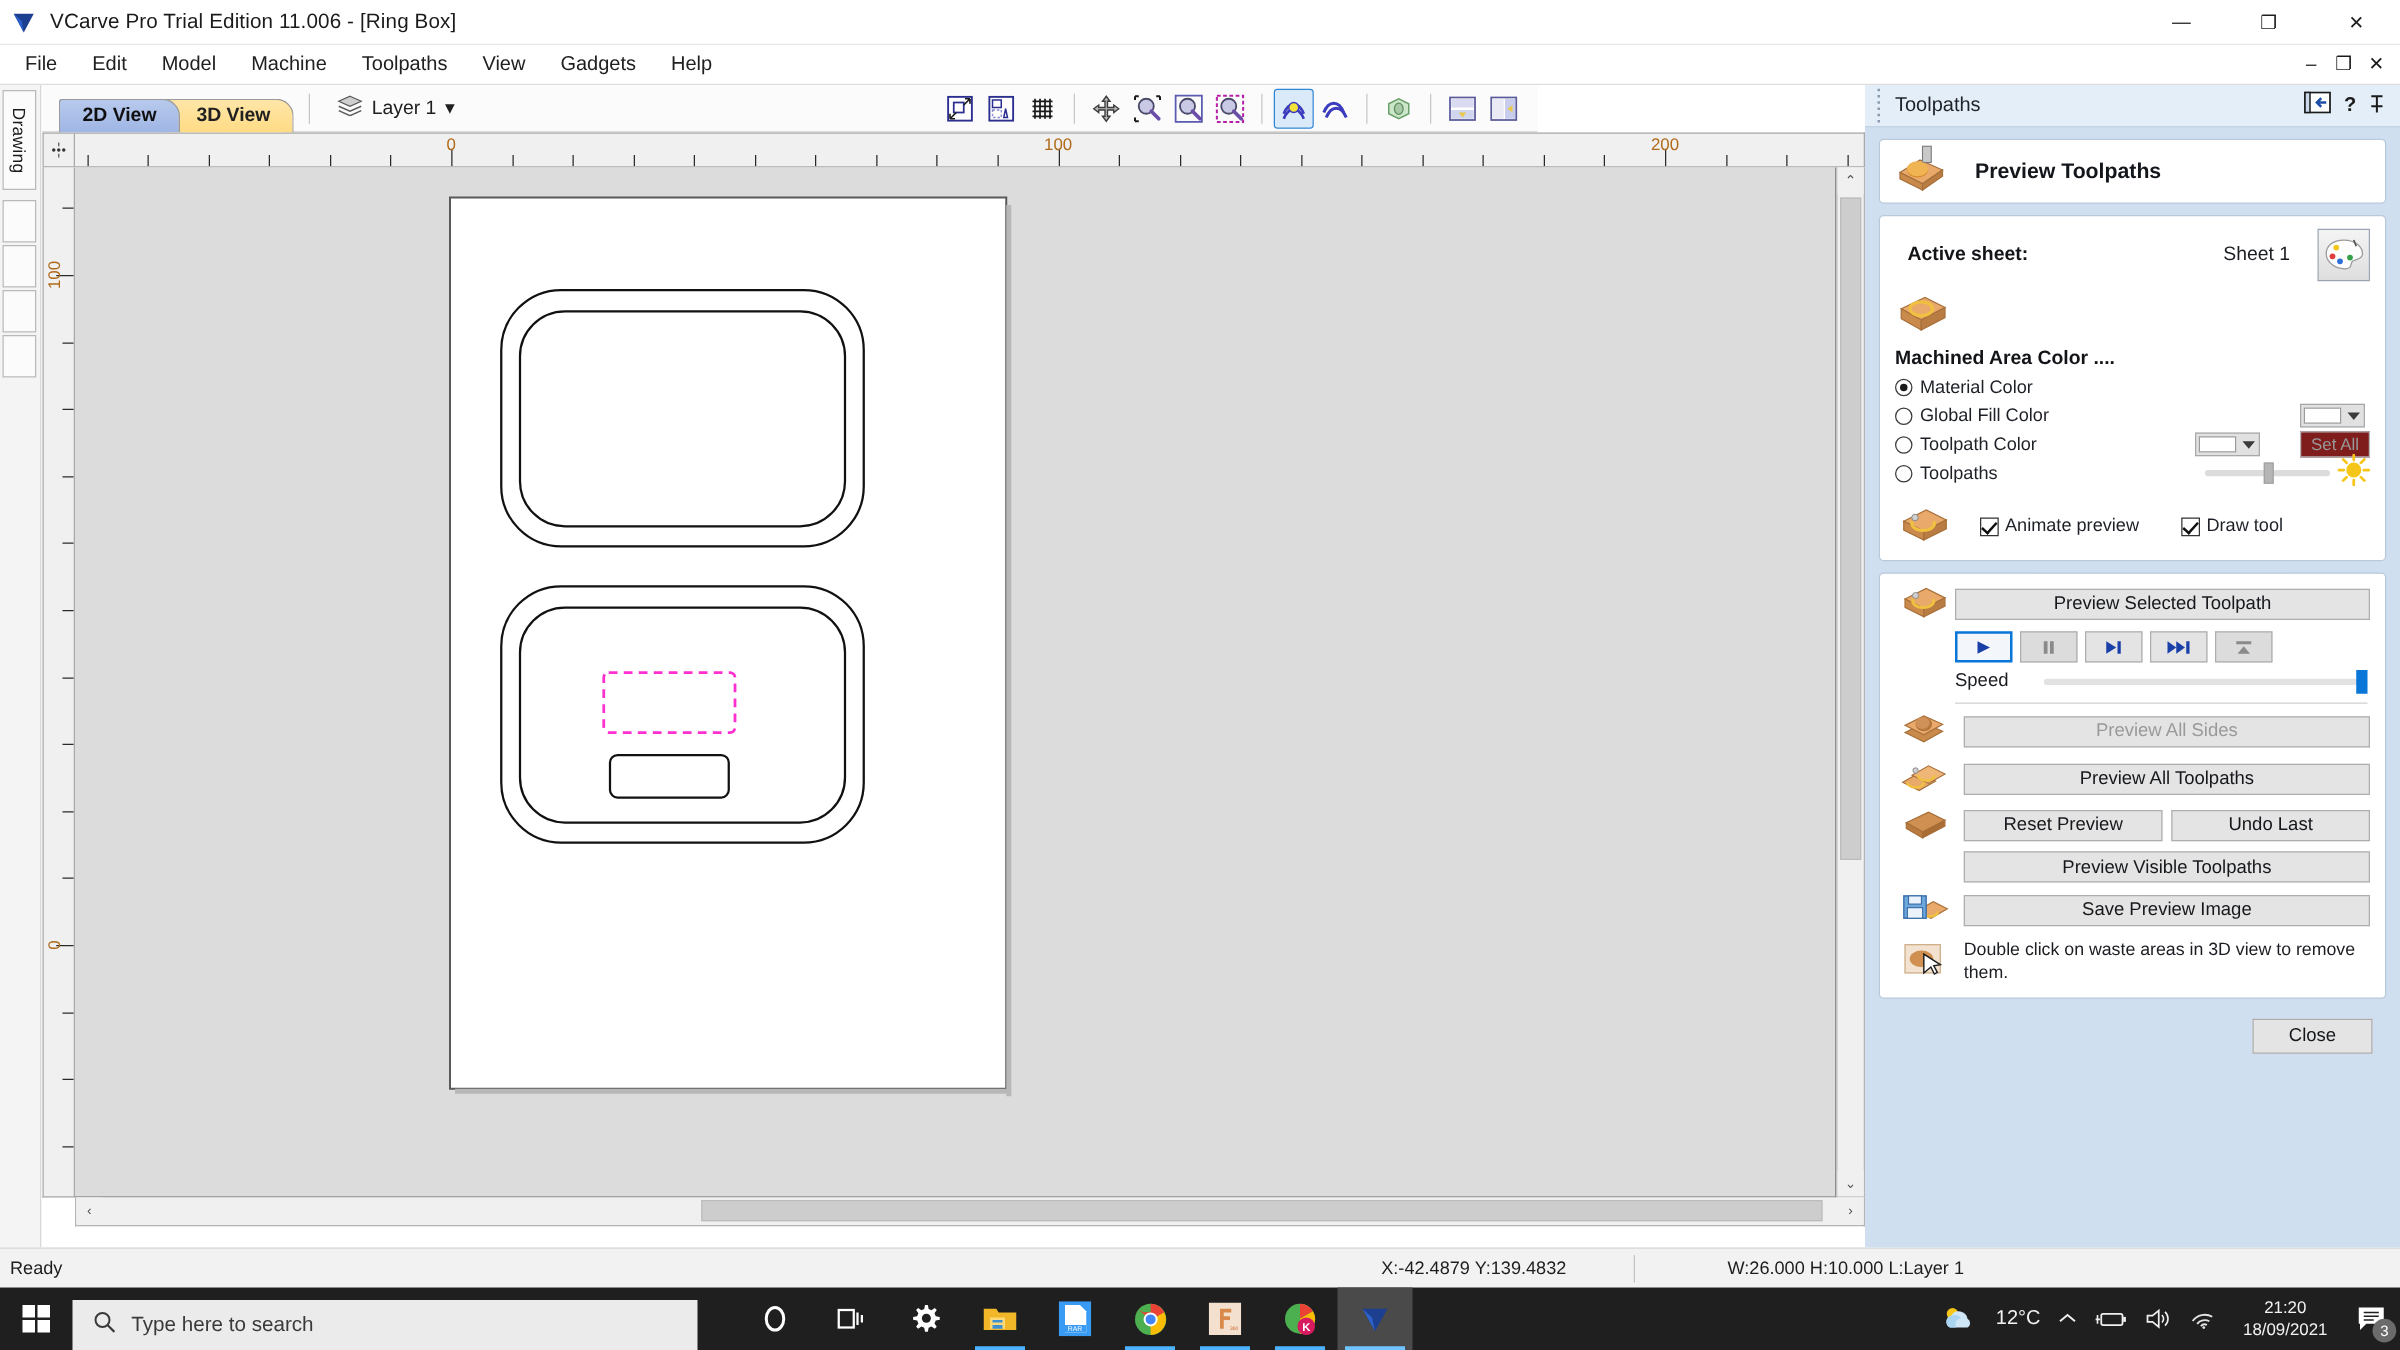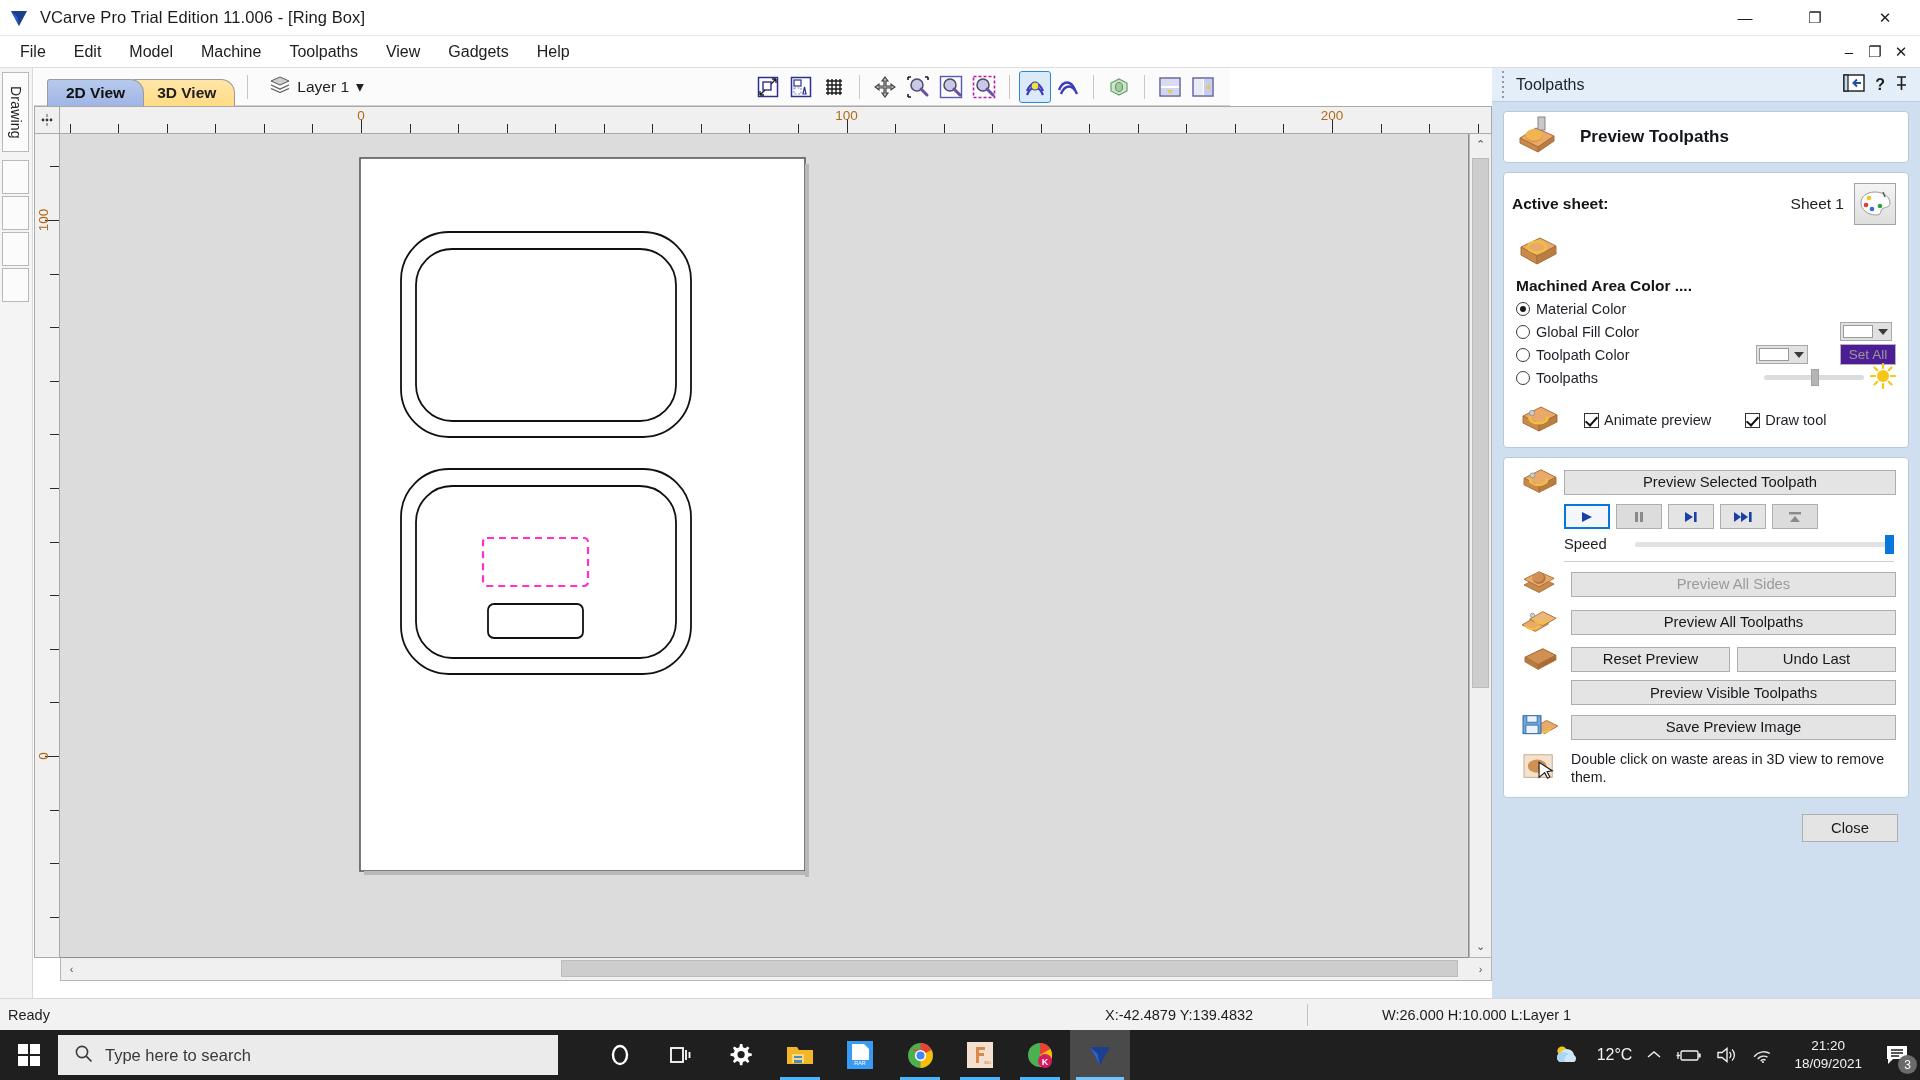--- a/index.html
+++ b/index.html
@@ -176,21 +176,21 @@
   .card {
     background: #ffffff; border: 1px solid #b8c9da; border-radius: 4px;
     margin: 9px 11px 0 11px;
   }
   .card.preview-hd {
     height: 52px; display: flex; align-items: center; padding-left: 10px;
   }
   .preview-hd-title { font-size: 17px; font-weight: bold; color: #13161b; margin-left: 22px; }
 
   .row { display: flex; align-items: center; }
-  .active-sheet-row { padding: 10px 12px 2px 8px; }
+  .active-sheet-row { padding: 10px 12px 2px 22px; gap: 12px; }
   .lbl-bold { font-size: 15.5px; font-weight: bold; color: #121418; }
   .sheet-val { margin-left: auto; font-size: 15.5px; color: #1a1d22; }
   .palette-btn {
     width: 42px; height: 42px; margin-left: 10px; border: 1px solid #9aa5b1;
     background: linear-gradient(#f4f4f4, #dedede);
     display: flex; align-items: center; justify-content: center;
   }
 
   .mac-row { display: flex; padding: 4px 12px 10px 12px; flex-direction: column; }
   .mac-icons { width: 50px; flex: none; padding-top: 2px; }
@@ -211,21 +211,21 @@
     border: 1px solid #a8a8a8; background: #e1e1e1;
     display: flex; align-items: center;
   }
   .color-swatch { width: 30px; height: 13px; background: #fff; border: 1px solid #9a9a9a; margin-left: 2px; }
   .combo-arrow {
     margin-left: auto; margin-right: 3px; width: 0; height: 0;
     border-left: 5px solid transparent; border-right: 5px solid transparent;
     border-top: 6px solid #3a3a3a;
   }
   .setall-btn {
-    width: 56px; height: 21px; border: 1px solid #b4b4b4; background: #4c1d95;
+    width: 56px; height: 21px; border: 1px solid #b4b4b4; background: #7f1d1d;
     font-size: 13.5px; color: #999; display: flex; align-items: center; justify-content: center; margin-left: 28px;
   }
   .litho-slider { margin-left: auto; display: flex; align-items: center; gap: 6px; }
   .sl-track { width: 100px; height: 5px; background: #dcdcdc; border-radius: 3px; position: relative; }
   .sl-knob { position: absolute; left: 47px; top: -6px; width: 8px; height: 17px; background: #b5b5b5; border: 1px solid #a2a2a2; }
 
   .chk-row { display: flex; align-items: center; padding: 4px 12px 10px 12px; gap: 20px; }
   .cbox {
     width: 15px; height: 15px; border: 1.6px solid #333; background: #fff;
     position: relative; flex: none; margin-right: 5px;
@@ -258,21 +258,21 @@
   .speed-knob { position: absolute; right: 0; top: -7px; width: 9px; height: 19px; background: #0a76d8; }
   .hr-line { height: 1px; background: #cfcfcf; margin: 9px 14px 0 60px; }
   .pv-row { display: flex; align-items: center; padding: 6px 12px 0 12px; gap: 7px; }
   .tiny-note { font-size: 14.2px; color: #1b1d22; line-height: 1.25; }
   .close-row { display: flex; justify-content: flex-end; padding: 16px 22px 0 0; }
   .close-btn { width: 96px; height: 28px; }
 
   
   .taskbar {
     position: absolute; left: 0; top: 1030px; width: 1920px; height: 50px;
-    background: #1f1f1f; display: flex; align-items: center;
+    background: #1f1f1f; display: flex; align-items: flex-end;
   }
   .start-btn { width: 58px; height: 50px; display: flex; align-items: center; justify-content: center; }
   .search-box {
     width: 500px; height: 40px; background: #ebebeb; display: flex; align-items: center;
     padding-left: 16px; gap: 12px;
   }
   .search-ph { font-size: 16.5px; color: #3a3a3a; }
   .tb-icons { display: flex; align-items: center; height: 50px; margin-left: 32px; }
   .tb-item {
     width: 60px; height: 50px; display: flex; align-items: center; justify-content: center;

